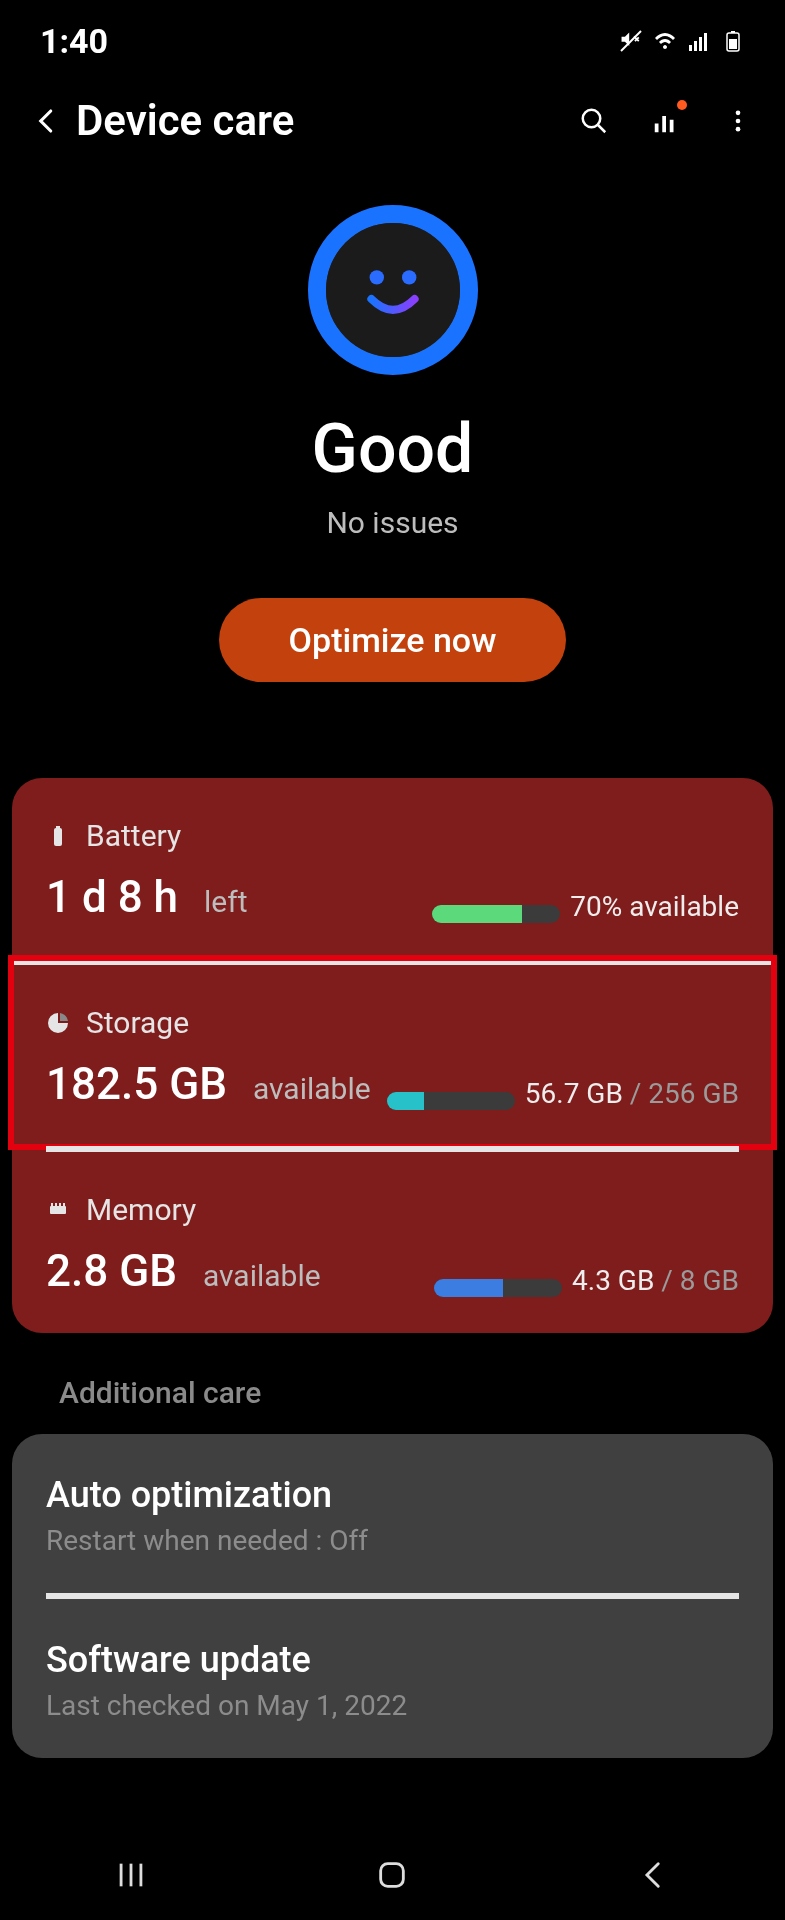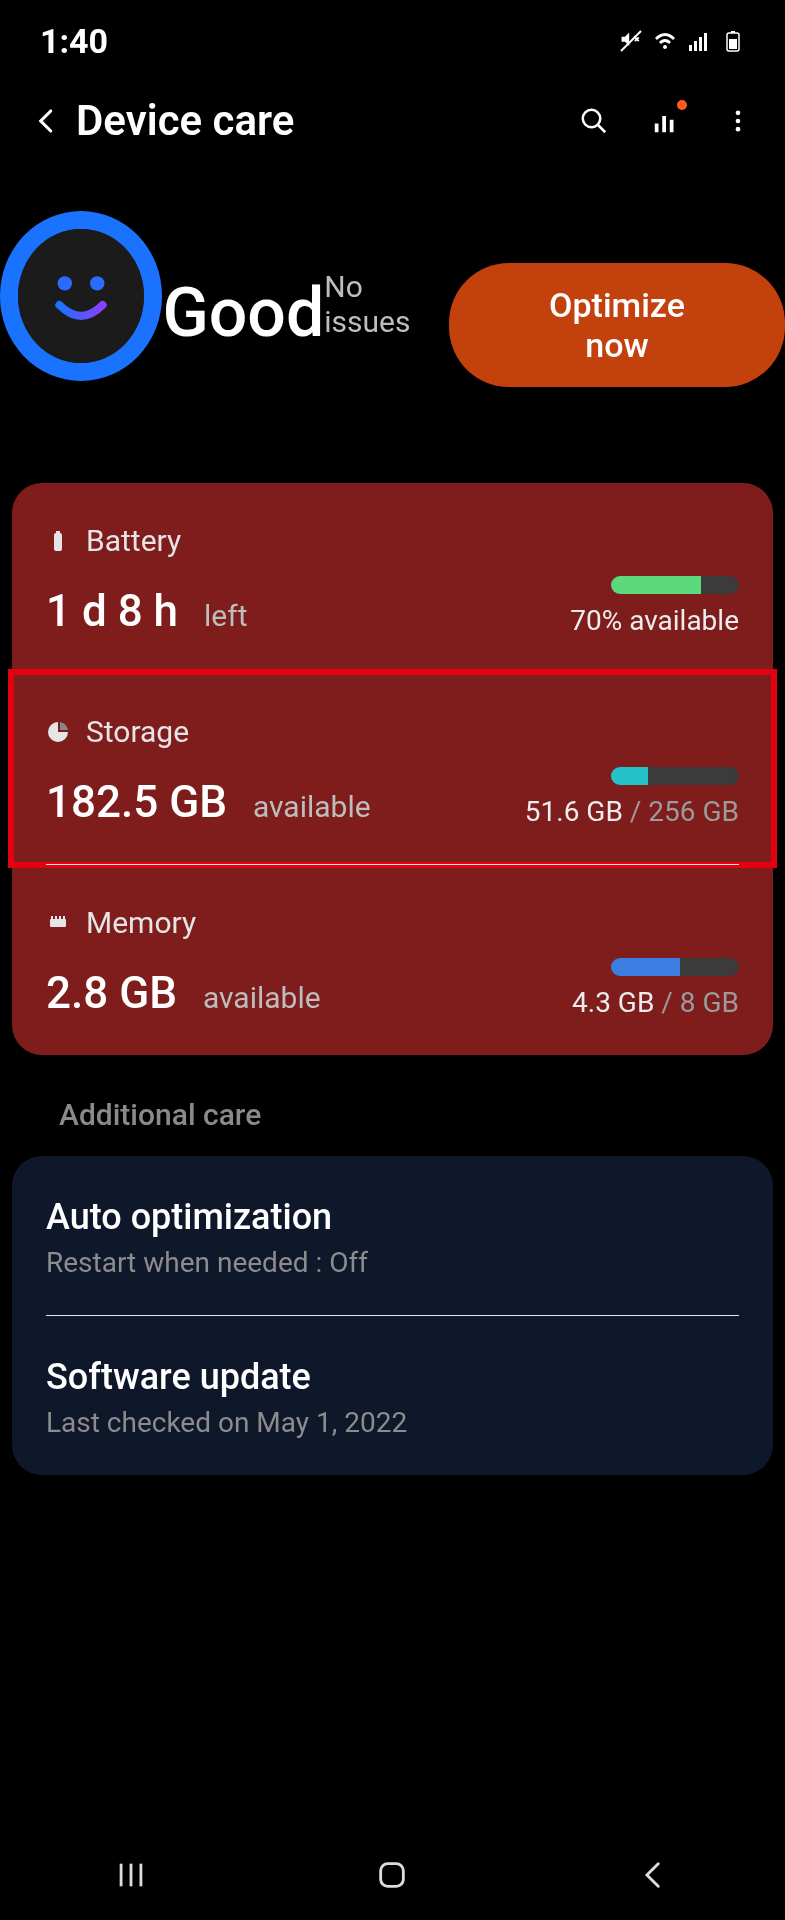--- a/index.html
+++ b/index.html
@@ -4,42 +4,42 @@
   <style>
     * { margin:0; padding:0; box-sizing:border-box; font-family:-apple-system,BlinkMacSystemFont,'Segoe UI',Roboto,sans-serif; }
     body { width:785px; height:1920px; background:#000; color:#fff; overflow:hidden; position:relative; }
     .statusbar { display:flex; justify-content:space-between; align-items:center; padding:18px 40px 8px 40px; height:72px; }
     .sb-time { font-size:34px; font-weight:700; }
     .sb-icons { display:flex; gap:10px; align-items:center; }
     .sb-icons svg { width:24px; height:24px; }
     .header { display:flex; align-items:center; padding:24px 30px; gap:12px; }
     .page-title { font-size:42px; font-weight:600; flex:1; }
     .hdr-ico { width:34px; height:34px; display:flex; align-items:center; justify-content:center; margin-left:26px; position:relative; }
-    .status-area { display:flex; flex-direction:row; align-items:center; padding:36px 0 40px; }
+    .status-area { display:flex; flex-direction:column; align-items:center; padding:36px 0 40px; }
     .smiley-ring { width:170px; height:170px; border-radius:50%; border:18px solid #1a73ff; display:flex; align-items:center; justify-content:center; background:#2a2a2a; }
     .smiley-inner { width:100%; height:100%; border-radius:50%; background:#1b1b1b; display:flex; align-items:center; justify-content:center; }
     .status-txt-big { font-size:68px; font-weight:500; margin-top:34px; }
     .status-txt-sub { font-size:30px; color:#bdbdbd; margin-top:16px; }
     .optimize-btn { margin-top:58px; background:#c2410c; color:#fff; font-size:34px; font-weight:500; border:none; border-radius:60px; padding:22px 70px; }
     .card { background:#7f1d1d; border-radius:30px; margin:56px 12px 0; padding:0 34px; }
     .row { padding:40px 0 36px; position:relative; }
-    .row+.row { border-top:1px solid #e5e5e5; }
+    .row+.row { border-top:6px solid #e5e5e5; }
     .row.highlight { outline:6px solid #e3000f; outline-offset:-2px; margin:0 -34px; padding-left:34px; padding-right:34px; }
     .row-label-line { display:flex; align-items:center; gap:16px; }
     .row-label { font-size:30px; color:#e5e5e5; }
     .row-main { display:flex; justify-content:space-between; align-items:flex-end; margin-top:18px; }
     .row-big { font-size:44px; font-weight:500; }
     .row-big-suffix { font-size:30px; color:#bdbdbd; font-weight:400; margin-left:22px; }
-    .row-side { display:flex; flex-direction:column; align-items:flex-end; gap:10px; }
+    .row-side { display:flex; flex-direction:row; align-items:flex-end; gap:10px; }
     .bar { width:128px; height:18px; border-radius:10px; background:#3b3b3b; overflow:hidden; display:flex; }
     .bar-fill { height:100%; }
     .row-small { font-size:28px; color:#ededed; }
     .row-small .dim { color:#9b9b9b; }
     .section-title { font-size:30px; color:#8a8a8a; margin:42px 59px 0; font-weight:500; }
-    .card2 { background:#0f172a; border-radius:30px; margin:24px 12px 0; padding:0 34px; }
+    .card2 { background:#404040; border-radius:30px; margin:24px 12px 0; padding:0 34px; }
     .item-title { font-size:36px; font-weight:500; color:#fff; }
     .item-sub { font-size:28px; color:#8c8c8c; margin-top:8px; }
     .navbar { position:absolute; bottom:0; left:0; right:0; height:90px; display:flex; justify-content:space-around; align-items:center; background:#000; }
     .nav-btn { width:60px; height:60px; display:flex; align-items:center; justify-content:center; }
     .ico-label { width:24px; height:24px; display:inline-block; }
   </style>
 </head>
 <body>
 
 <div class="statusbar">
@@ -156,21 +156,21 @@
     <div class="row-main">
       <div>
         <span class="row-big">182.5 GB</span>
         <span class="row-big-suffix">available</span>
       </div>
       <div class="row-side">
         <div class="bar">
             <div class="bar-fill" style="width: 29%; background: rgb(39, 194, 201);"></div>
           </div>
         <span class="row-small">
-          <span>51.6 GB</span> <span class="dim">/ <span>256 GB</span></span>
+          <span>56.7 GB</span> <span class="dim">/ <span>256 GB</span></span>
         </span>
       </div>
     </div>
   </div>
 
   <div class="row">
     <div class="row-label-line">
       <span class="ico-label">
         <svg viewBox="0 0 24 24" fill="#e5e5e5">
             <rect x="4" y="8" width="16" height="8" rx="1"></rect>

